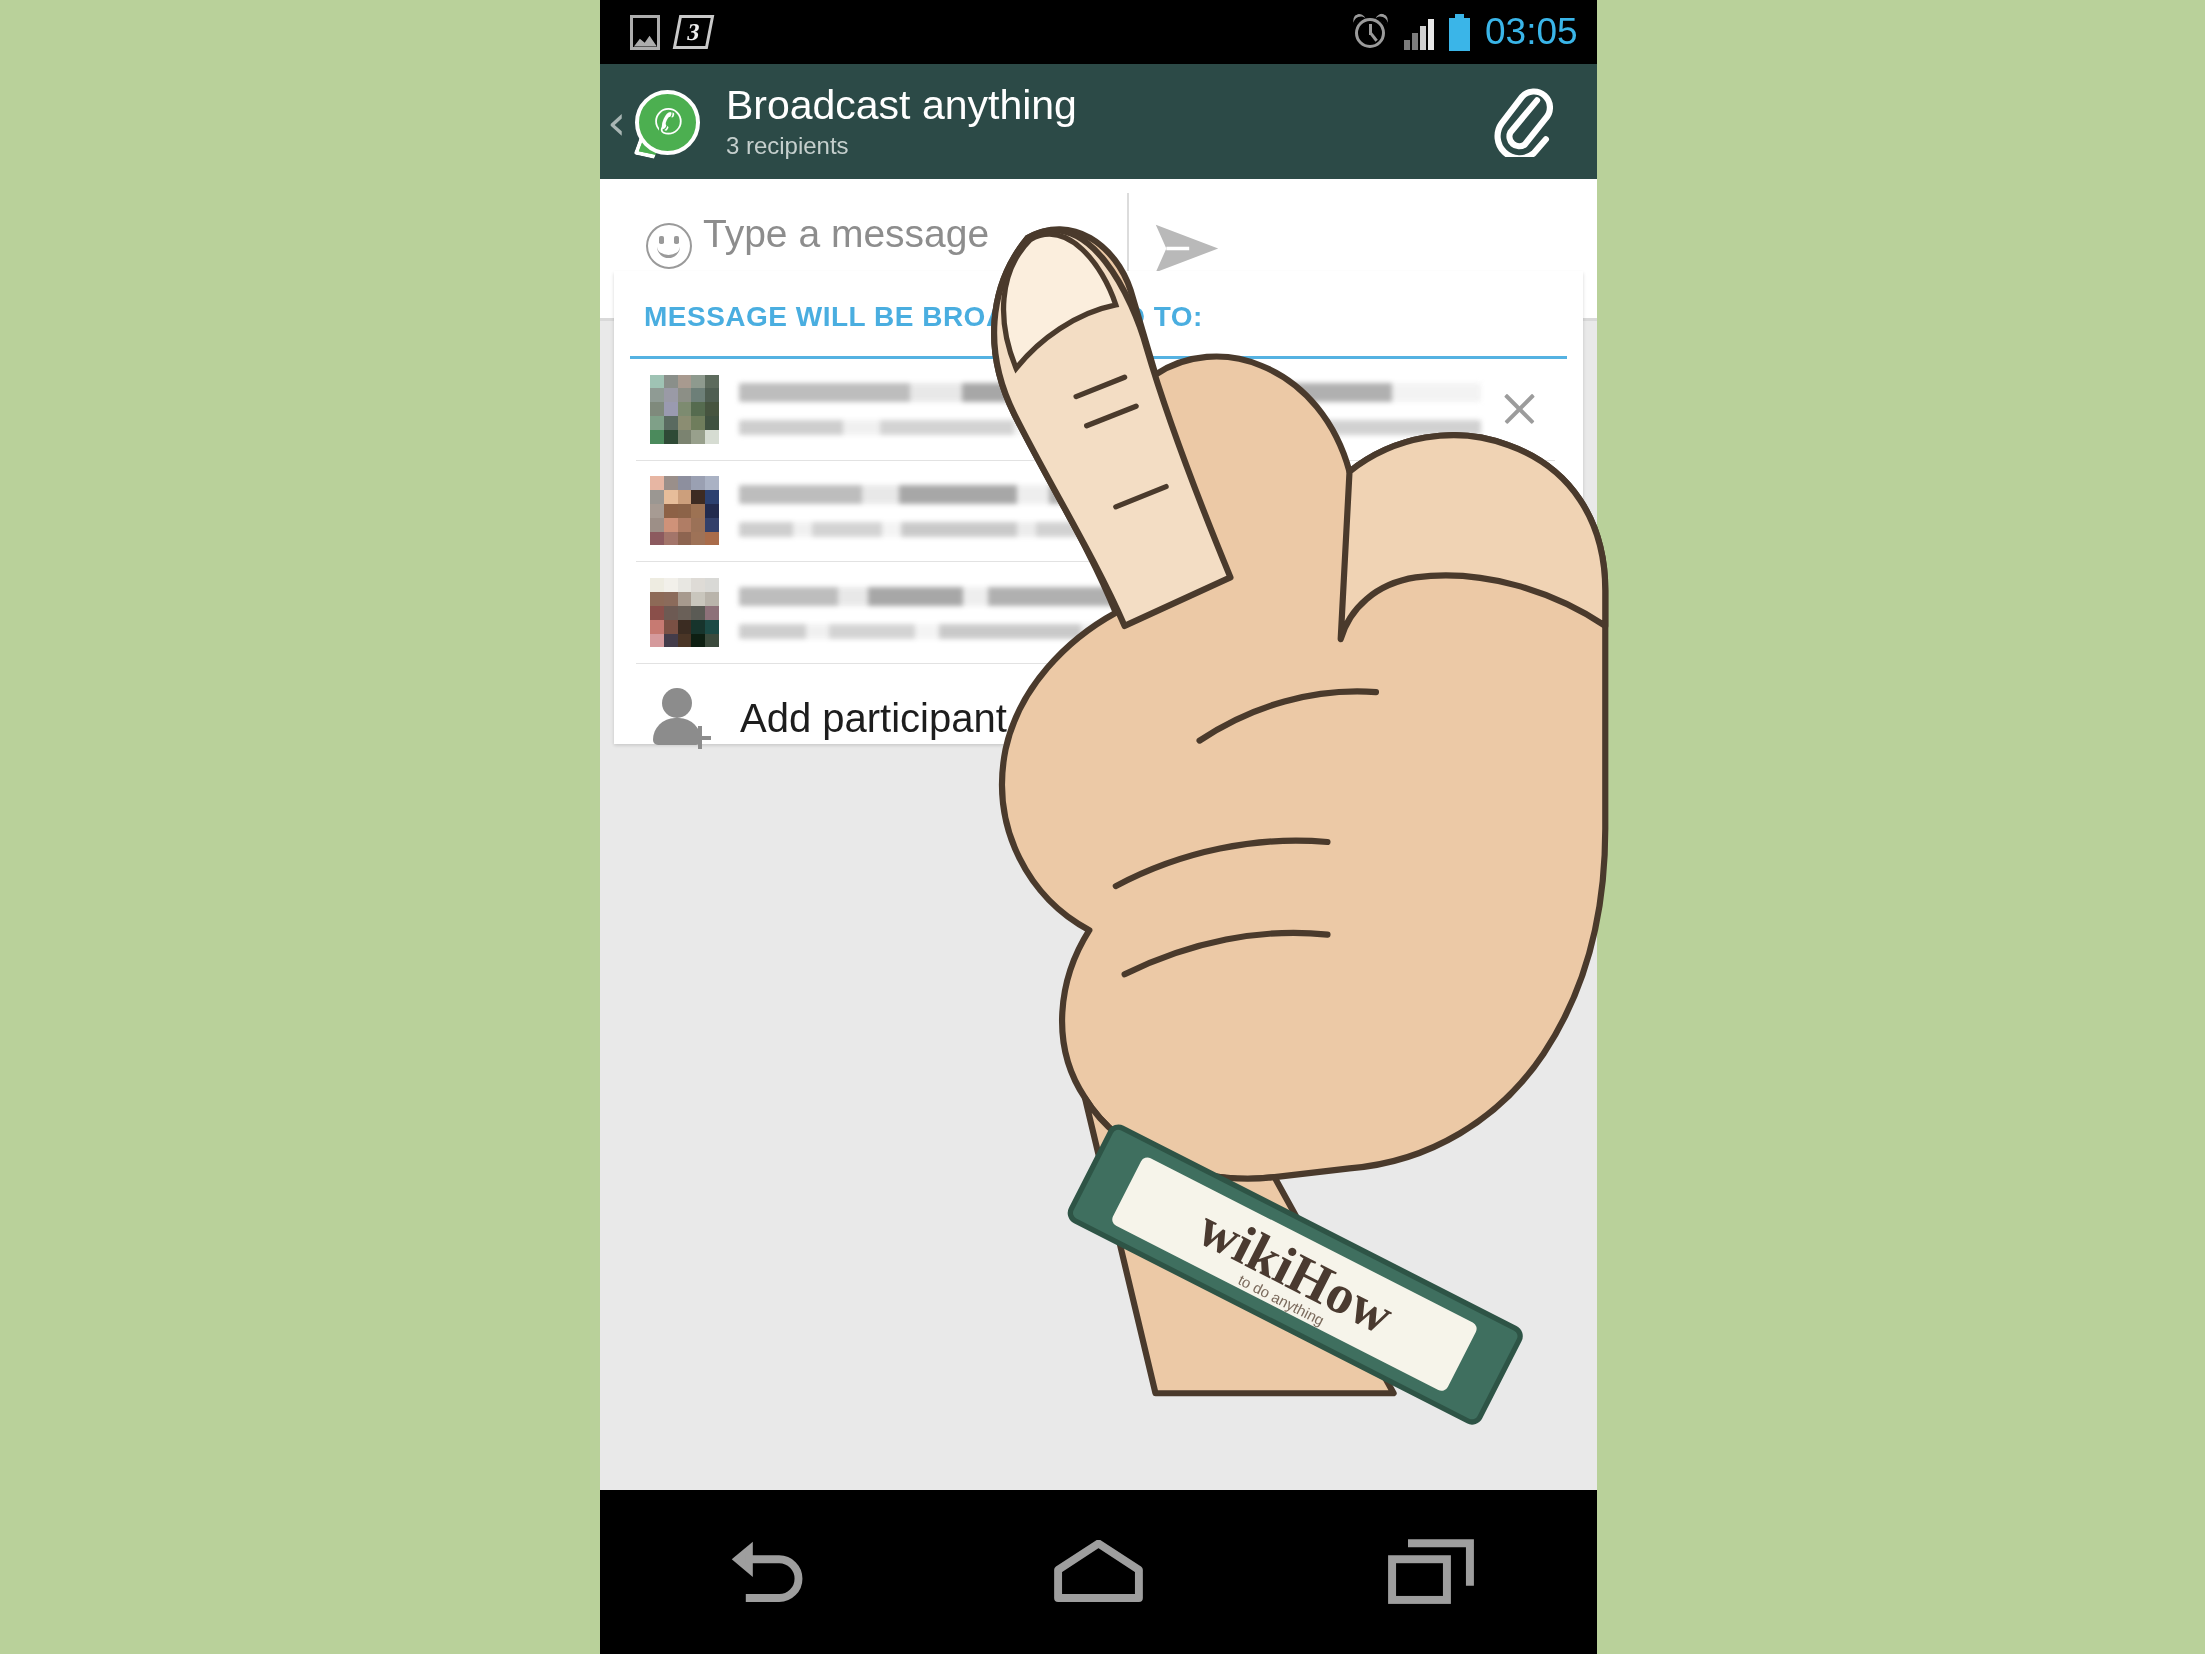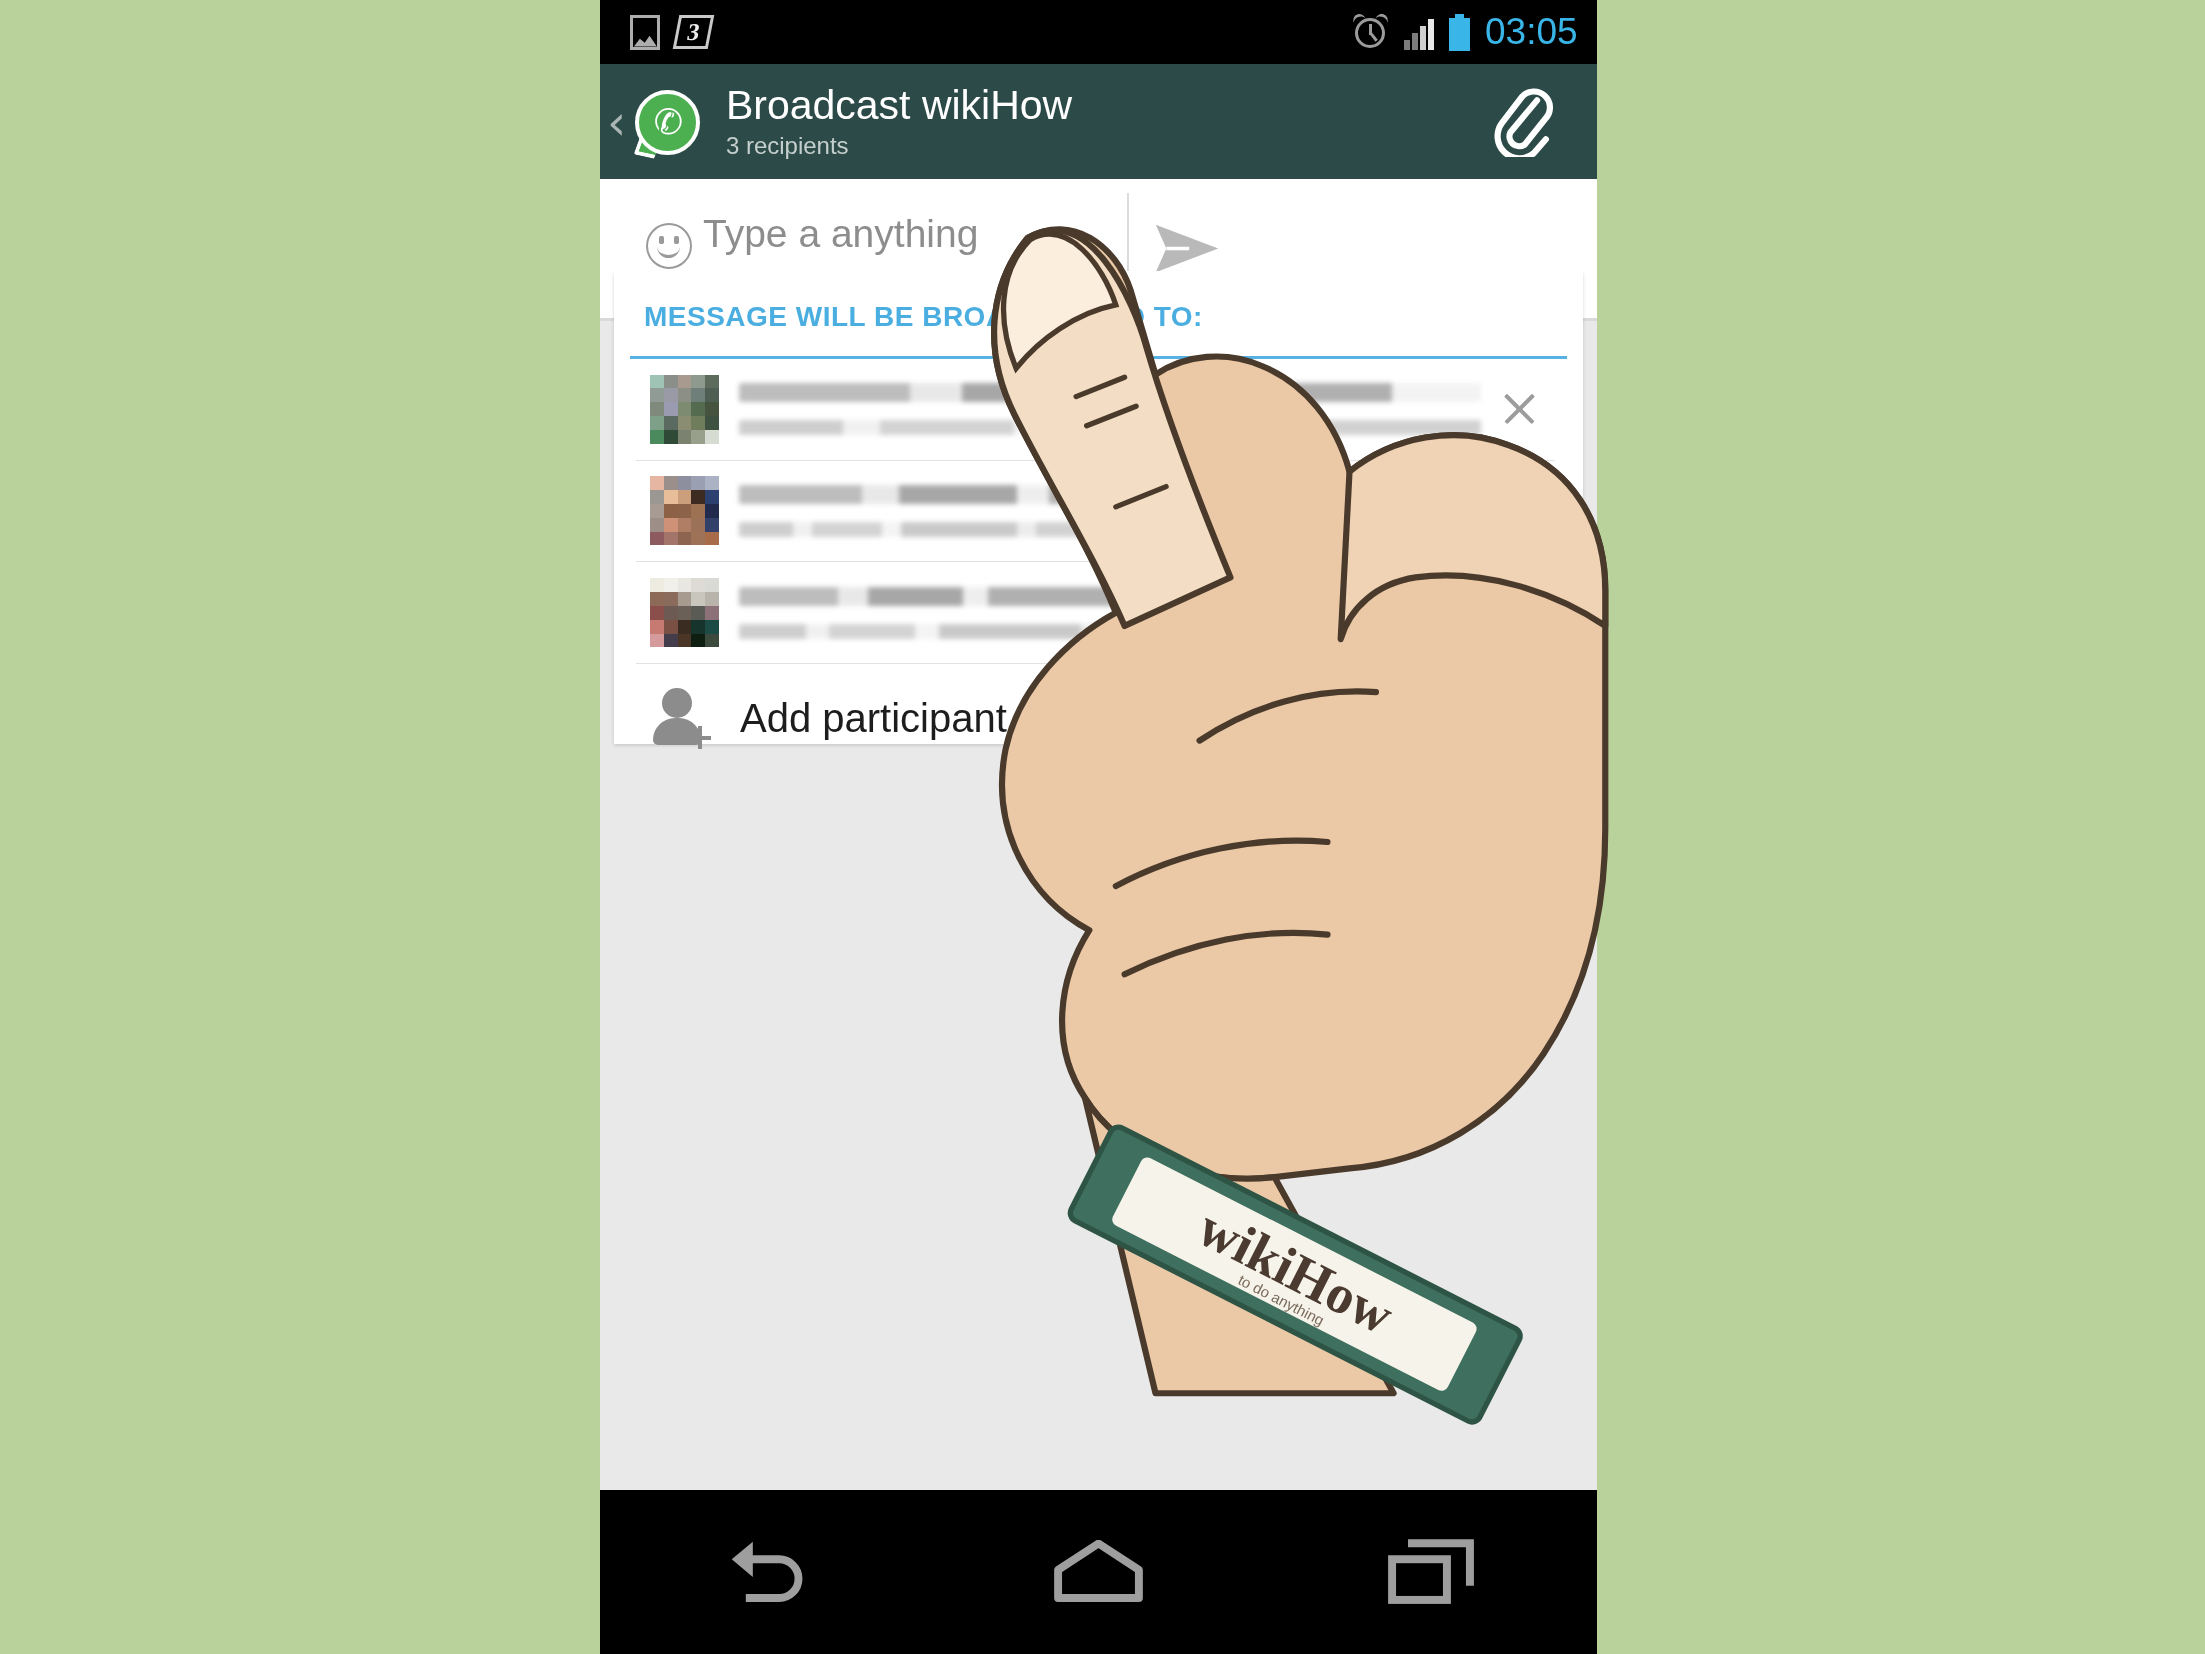--- a/index.html
+++ b/index.html
@@ -282,37 +282,37 @@
   </div>
 
   <div id="appbar">
     <div id="back-chevron">‹</div>
     <div id="wa-logo">
       <span class="tail"></span>
       <span class="bubble"></span>
       <span class="handset">✆</span>
     </div>
     <div id="header-text">
-      <div id="app-title">Broadcast wikiHow</div>
+      <div id="app-title">Broadcast anything</div>
       <div id="app-subtitle">3 recipients</div>
     </div>
     <div id="attach-btn">
       <svg width="62" height="69" viewBox="0 0 70 78">
         <path d="M52 14 L22 50 a11 11 0 0 0 16 14 L62 34 a18 18 0 0 0 -27 -24 L12 40 a25 25 0 0 0 36 34 L62 58" fill="none" stroke="#ffffff" stroke-width="7" stroke-linecap="round"></path>
       </svg>
     </div>
   </div>
 
   <div id="compose-inner" style="top:179px; height:141px;">
     <div id="emoji-btn">
       <span class="eye l"></span>
         <span class="eye r"></span>
         <span class="mouth"></span>
     </div>
-    <div id="msg-input">Type a anything</div>
+    <div id="msg-input">Type a message</div>
     <div id="msg-underline"></div>
     <div id="compose-divider"></div>
     <div id="send-btn">
       <svg width="66" height="51" viewBox="0 0 75 58">
         <path d="M2 2 L73 29 L2 56 L14 29 Z" fill="#b9b9b9"></path>
         <path d="M14 29 L40 29" stroke="#ffffff" stroke-width="4"></path>
       </svg>
     </div>
   </div>
   <div style="position:absolute;left:0;top:318px;width:100%;height:2.6px;background:#d9d9d9;"></div>

